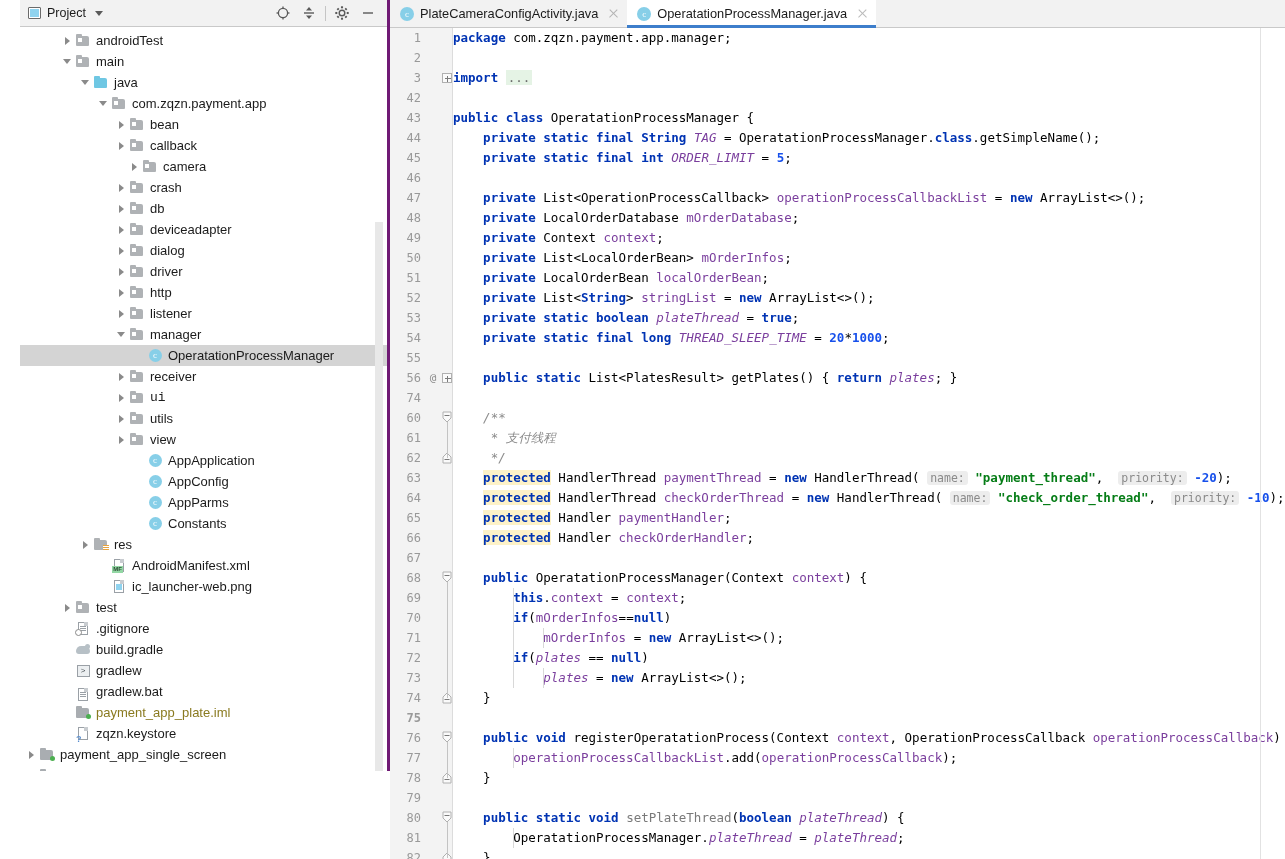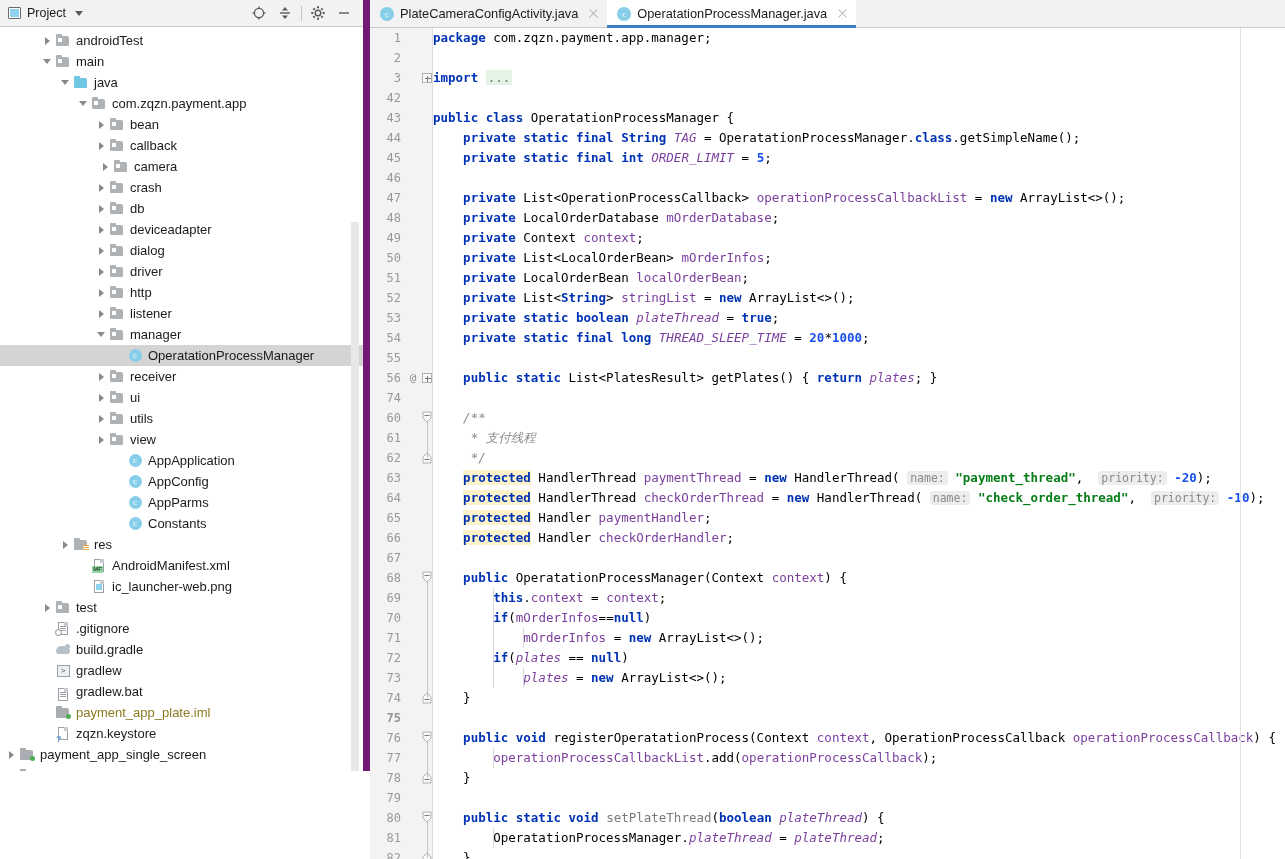--- a/index.html
+++ b/index.html
@@ -8,22 +8,23 @@
     background:#ffffff;
     font-family:"Liberation Sans", sans-serif;
     font-size:12px;color:#000;
     -webkit-font-smoothing:antialiased;
   }
   .app{display:flex;width:1285px;height:859px;position:relative;}
 
   
   .project-panel{
     width:370px;height:771px;background:#ffffff;position:relative;
-    border-right:7px solid #701a75;box-sizing:border-box;
+    border-right:3px solid #701a75;box-sizing:border-box;
     overflow:hidden;
+    margin-left:20px;
   }
   .project-header{
     height:27px;background:#f2f2f2;border-bottom:1px solid #c9c9c9;
     display:flex;align-items:center;box-sizing:border-box;
   }
   .ph-title{display:flex;align-items:center;gap:6px;padding-left:8px;}
   .ph-icon{width:13px;height:12px;border:1.6px solid #6b6b6b;box-sizing:border-box;
     background:#ffffff;position:relative;border-radius:1px;}
   .ph-icon:after{content:"";position:absolute;left:1px;top:1px;right:1px;bottom:1px;
     background:#8fd3ef;}
@@ -251,21 +252,21 @@
         <div class="row" style="position: absolute; left: 0px; right: 0px; top: 108px;">
           <span style="display: inline-block; width: 96px;"></span>
           <span class="arrow closed"></span>
           <span class="ico folder">
             <span class="ftab"></span>
             <span class="fbody"></span>
             <span class="fmark"></span>
           </span>
           <span class="lbl">callback</span>
         </div>
-        <div class="row" style="position: absolute; left: 4px; right: 0px; top: 129px;">
+        <div class="row" style="position: absolute; left: 13px; right: 0px; top: 129px;">
           <span style="display: inline-block; width: 96px;"></span>
           <span class="arrow closed"></span>
           <span class="ico folder">
             <span class="ftab"></span>
             <span class="fbody"></span>
             <span class="fmark"></span>
           </span>
           <span class="lbl">camera</span>
         </div>
         <div class="row" style="position: absolute; left: 0px; right: 0px; top: 150px;">
@@ -359,21 +360,21 @@
         <div class="row" style="position: absolute; left: 0px; right: 0px; top: 339px;">
           <span style="display: inline-block; width: 96px;"></span>
           <span class="arrow closed"></span>
           <span class="ico folder">
             <span class="ftab"></span>
             <span class="fbody"></span>
             <span class="fmark"></span>
           </span>
           <span class="lbl">receiver</span>
         </div>
-        <div class="row" style="position: absolute; left: 0px; right: 18px; top: 360px;">
+        <div class="row" style="position: absolute; left: 0px; right: 18px; top: 360px; font-family: Liberation Mono, monospace;">
           <span style="display: inline-block; width: 96px;"></span>
           <span class="arrow closed"></span>
           <span class="ico folder">
             <span class="ftab"></span>
             <span class="fbody"></span>
             <span class="fmark"></span>
           </span>
           <span class="lbl">ui</span>
         </div>
         <div class="row" style="position: absolute; left: 0px; right: 0px; top: 381px;">

